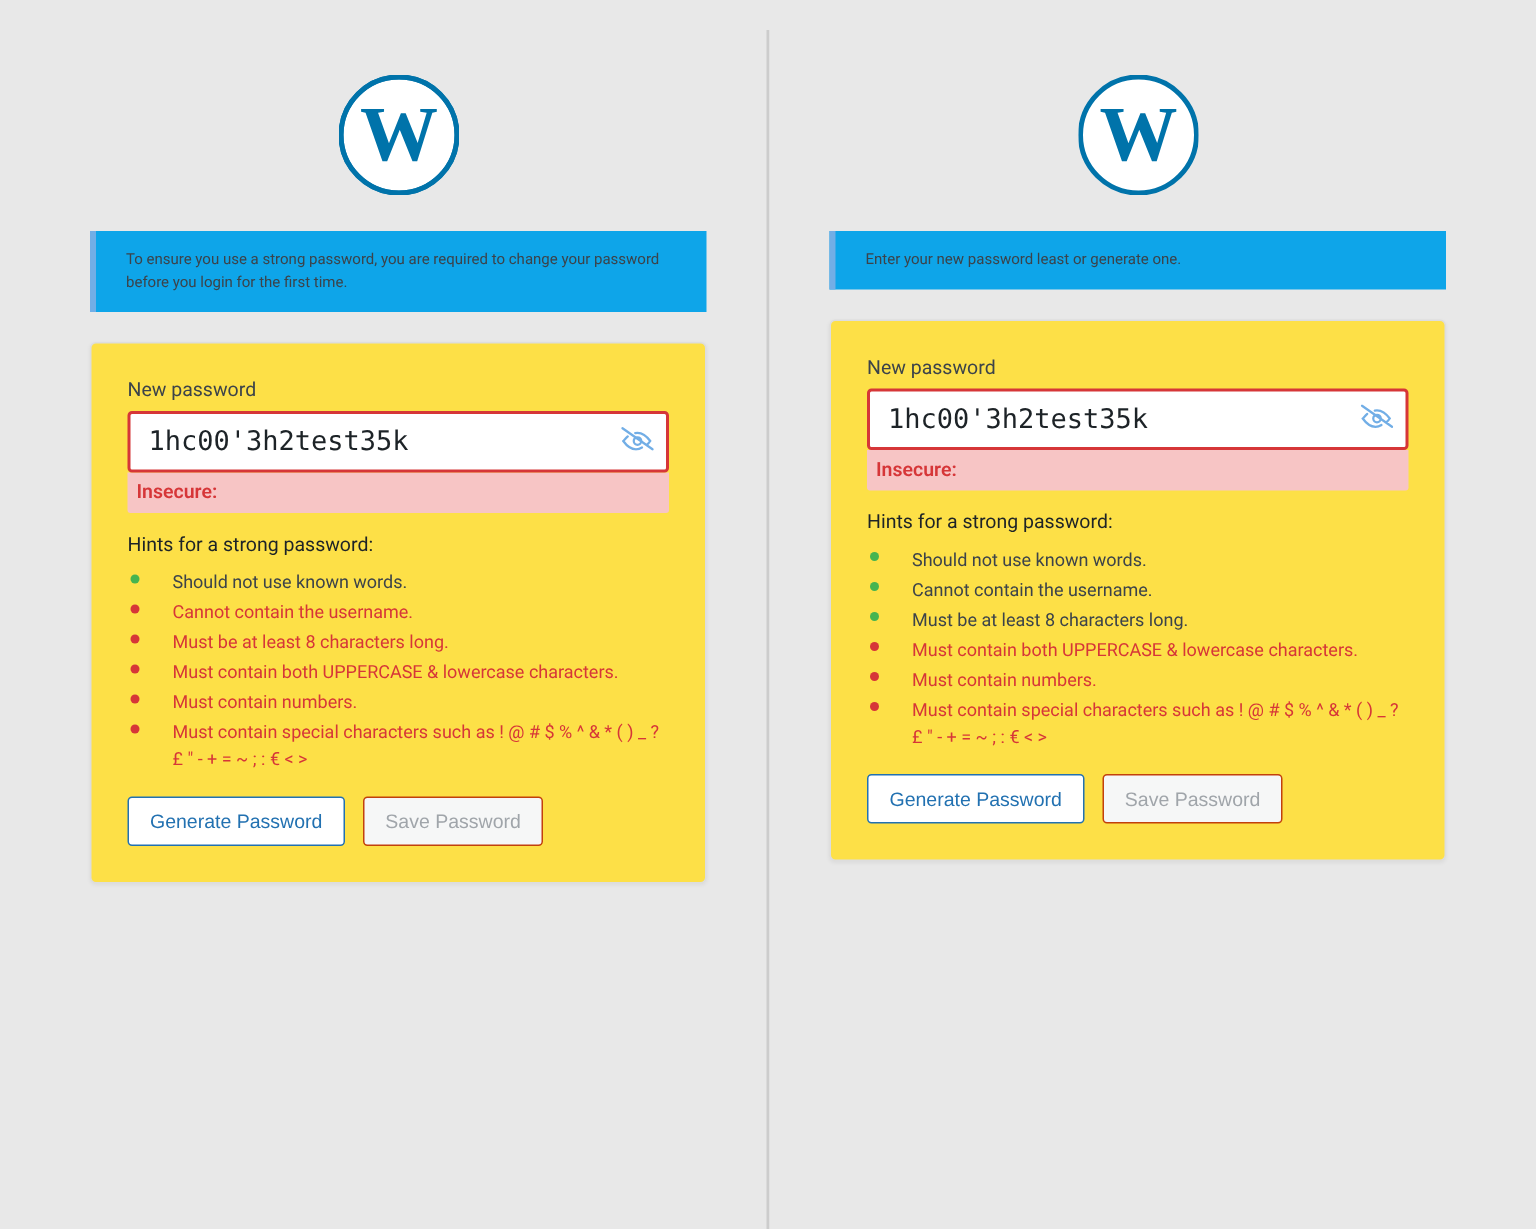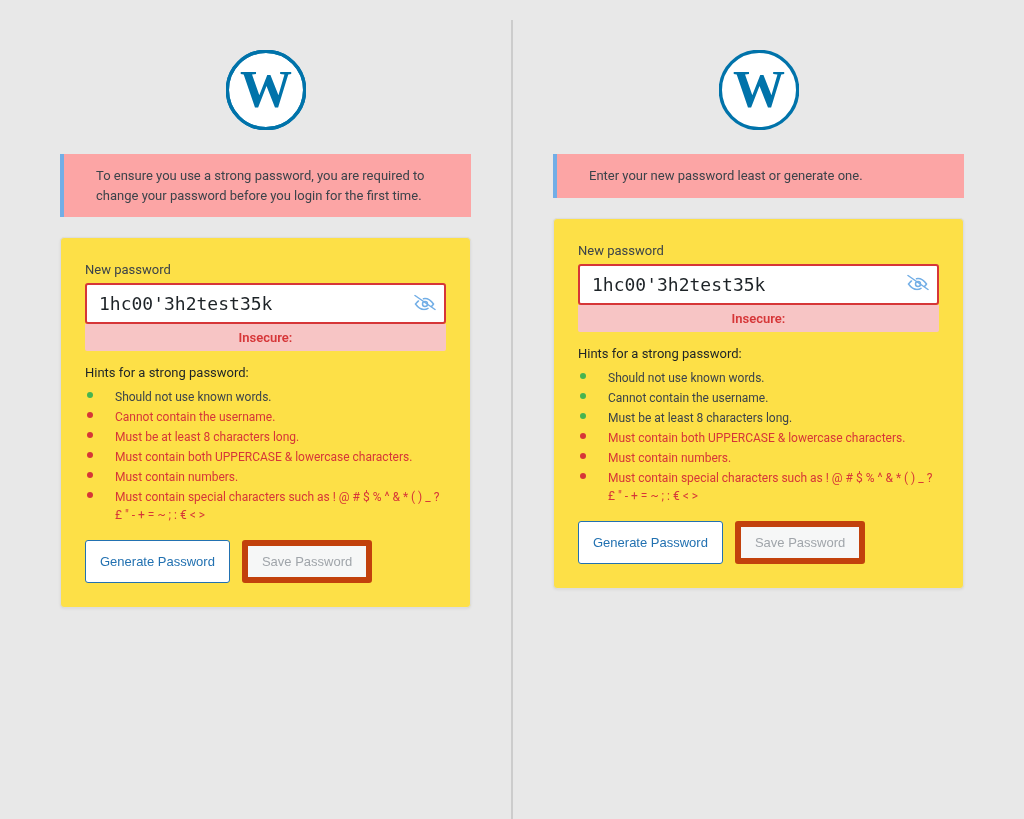--- a/index.html
+++ b/index.html
@@ -33,25 +33,25 @@
       background: #ccc;
       margin: 0;
     }
     .wp-logo {
       width: 80px;
       height: 80px;
       margin-bottom: 24px;
     }
     .info-box {
       width: 100%;
-      background: #fca5a5;
+      background: #0ea5e9;
       border-left: 4px solid #72aee6;
-      padding: 12px 32px;
+      padding: 12px 20px;
       margin-bottom: 20px;
-      font-size: 13px;
+      font-size: 10px;
       color: #3c434a;
       line-height: 1.5;
     }
     .card {
       width: 100%;
       background: #fde047;
       border: 1px solid #ddd;
       border-radius: 4px;
       padding: 24px;
       box-shadow: 0 1px 3px rgba(0,0,0,0.06);
@@ -81,21 +81,21 @@
       right: 10px;
       top: 50%;
       transform: translateY(-50%);
       cursor: pointer;
       color: #72aee6;
       font-size: 18px;
     }
     .insecure-badge {
       background: #f7c5c5;
       color: #d63638;
-      text-align: center;
+      text-align: left;
       padding: 6px;
       font-size: 13px;
       font-weight: 600;
       margin-top: 0;
       border-radius: 0 0 2px 2px;
     }
     .hints-title {
       font-weight: 400;
       font-size: 13px;
       color: #1d2327;
@@ -136,21 +136,21 @@
       background: #fff;
       border: 1px solid #2271b1;
       color: #2271b1;
       padding: 8px 14px;
       font-size: 13px;
       border-radius: 3px;
       cursor: pointer;
     }
     .btn-save {
       background: #f6f7f7;
-      border: 6px solid #c2410c;
+      border: 1px solid #c2410c;
       color: #a0a5aa;
       padding: 8px 14px;
       font-size: 13px;
       border-radius: 3px;
       cursor: not-allowed;
     }
   </style>
 </head>
 <body>
 

